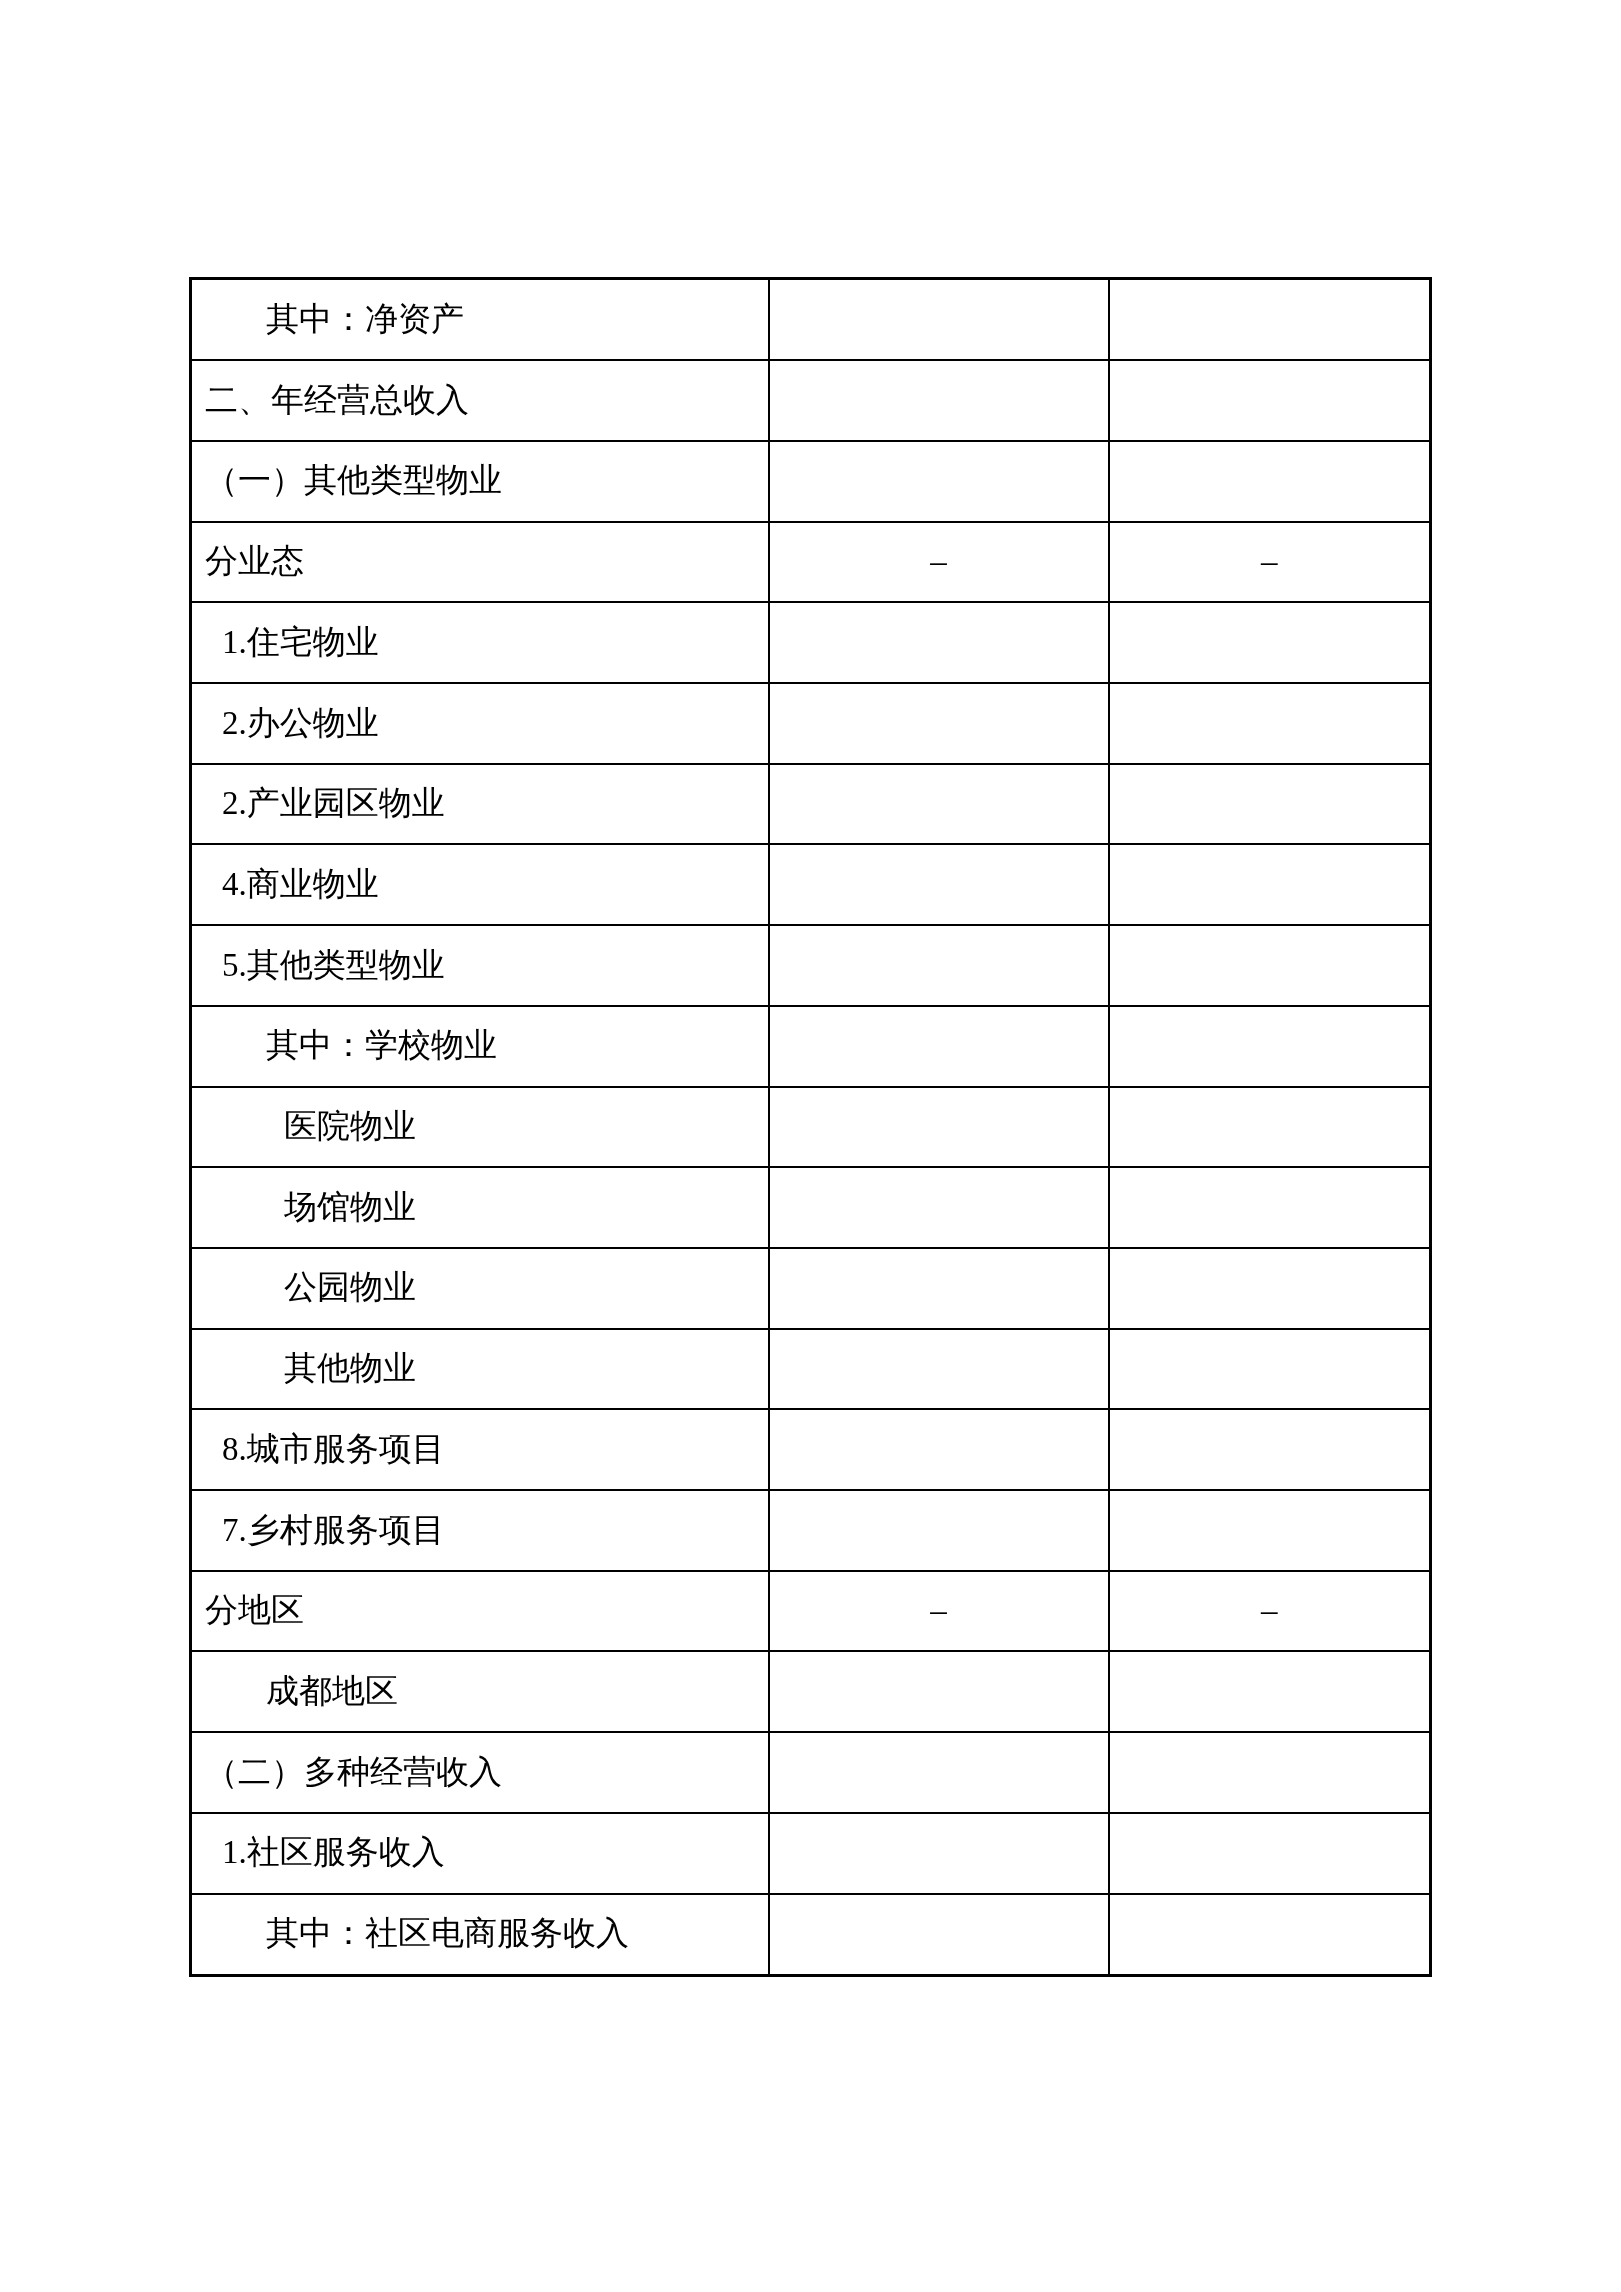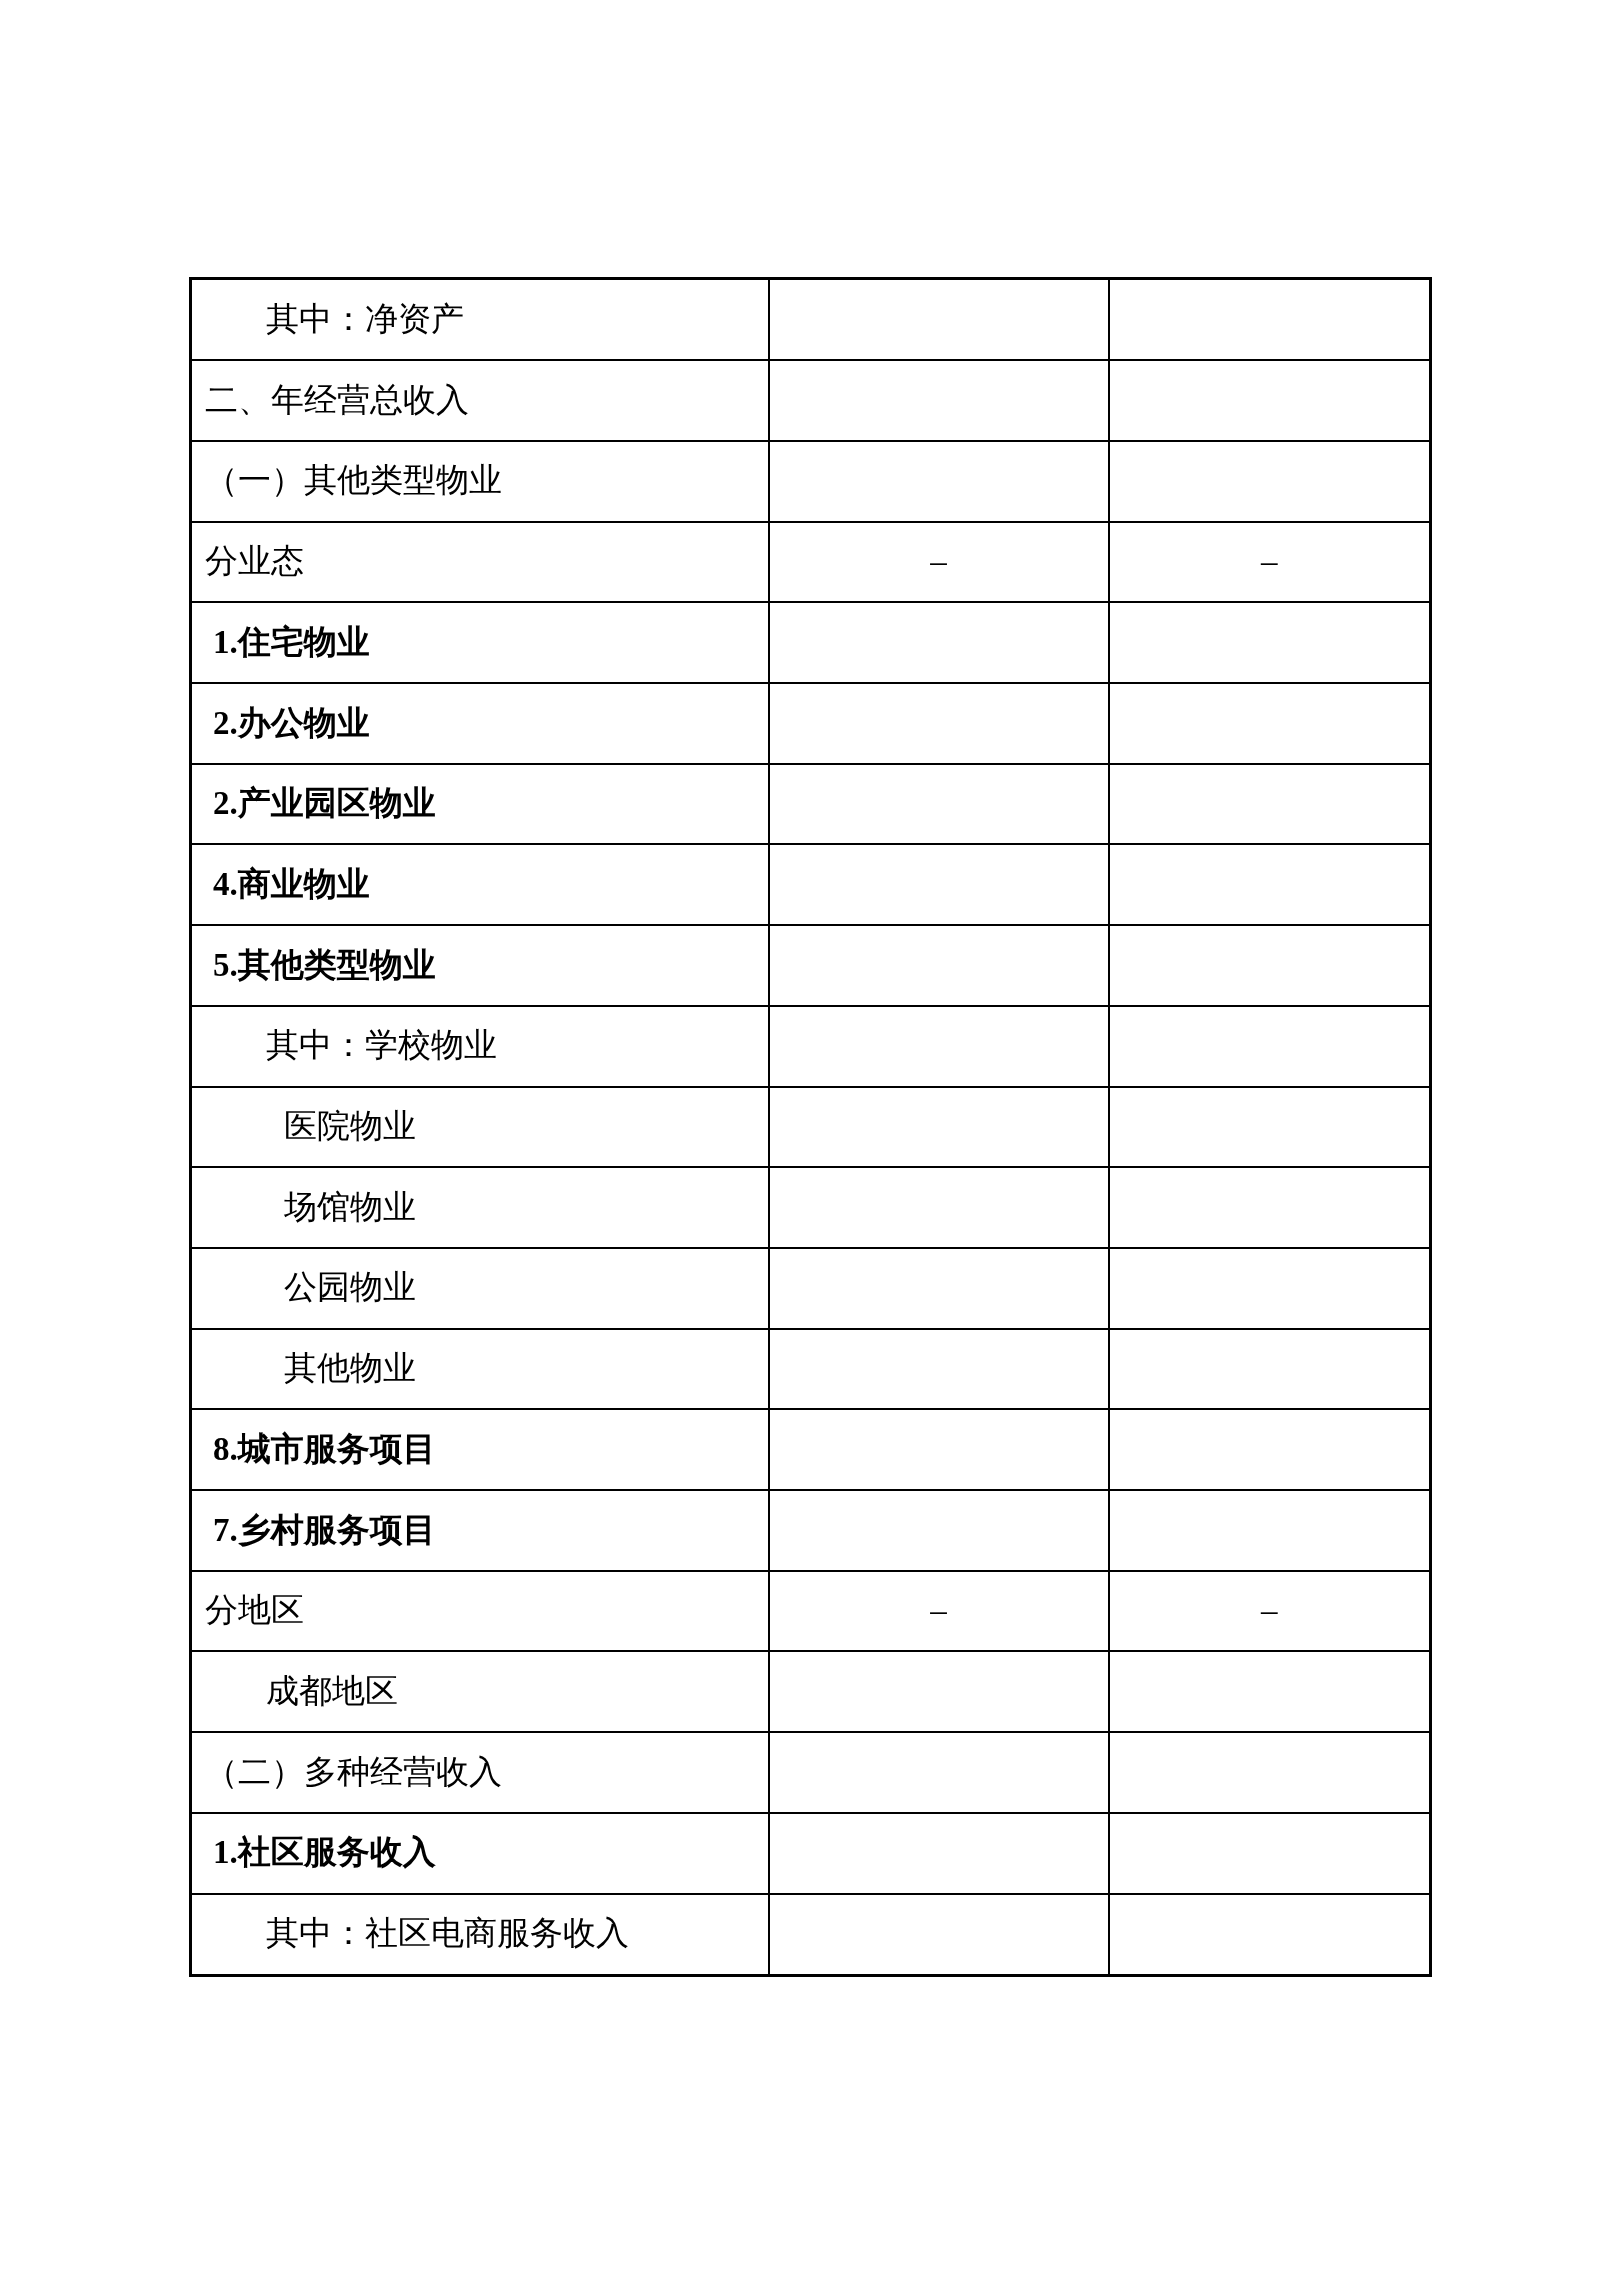--- a/index.html
+++ b/index.html
@@ -34,21 +34,21 @@
     font-size: 33px;
     line-height: 1.2;
     color: #000000;
     vertical-align: middle;
     padding: 0;
     overflow: hidden;
     white-space: nowrap;
   }
   td.label { text-align: left; }
   td.indent-0 { padding-left: 13px; }
-  td.indent-1 { padding-left: 21px; font-weight: bold; }
+  td.indent-1 { padding-left: 30px; }
   td.indent-2 { padding-left: 74px; }
   td.indent-3 { padding-left: 92px; }
   td.val { text-align: center; }
   .page-footer {
     position: absolute;
     left: 257px;
     top: 2088px;
     font-size: 24px;
     color: #000000;
     word-spacing: 13.7px;

